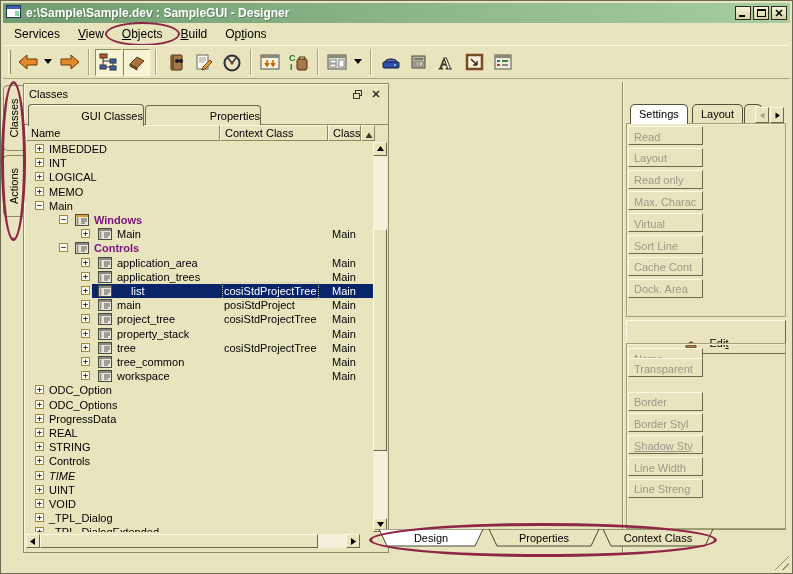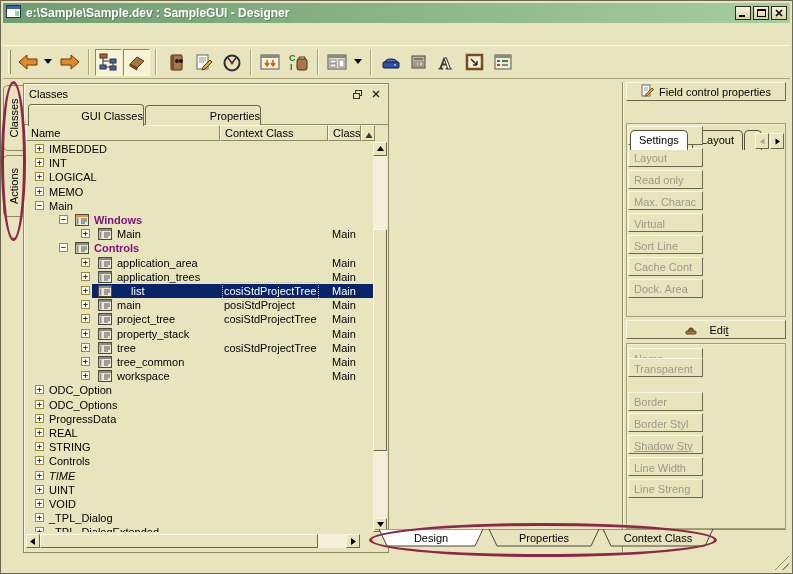--- a/index.html
+++ b/index.html
@@ -86,41 +86,41 @@
         justify-content: center; font-size: 7px; color: #000; padding: 0; }
 
   
   .splitter { position: absolute; left: 621px; top: 81px; width: 2px; height: 471px;
               border-left: 1px solid #8D8B60; border-right: 1px solid #FBF8E2; }
   .right-panel { position: absolute; left: 625px; top: 81px; width: 160px; height: 447px; }
   .fieldbtn { position: absolute; left: 0; right: 0; top: 0; height: 19px; background: #E8E4BE;
               border: 1px solid; border-color: #FBF8E2 #6B694C #6B694C #FBF8E2;
               display: flex; align-items: center; justify-content: center; gap: 5px;
               font-size: 11px; padding: 0; }
-  .rtabs { position: absolute; left: 0; right: 0; top: 22px; height: 28px; margin-top: 26px; }
+  .rtabs { position: absolute; left: 0; right: 0; top: 22px; height: 28px; }
   .rtab { position: absolute; top: 0; height: 20px; padding: 3px 8px 0; font-size: 11px;
           border: 1px solid #55523B; border-bottom: none; border-radius: 5px 5px 0 0;
           background: #E8E4BE; }
   .rtab.active { background: #FFFFFF; z-index: 1; }
   .rtab.stub { width: 10px; }
   .arrbtn { position: absolute; top: 3px; width: 14px; height: 16px; background: #E8E4BE;
             border: 1px solid; border-color: #FBF8E2 #6B694C #6B694C #FBF8E2;
             display: flex; align-items: center; justify-content: center; padding: 0; }
   .rframe { position: absolute; left: 0; right: 0; border: 1px solid #A3A076;
             box-shadow: inset 1px 1px 0 #F2EECF; }
   #rframe-settings { top: 41px; height: 194px; }
   #rframe-style { top: 261px; height: 186px; }
   .prop-btn { position: absolute; left: 2px; width: 75px; height: 19px; background: #E8E4BE;
               border: 1px solid; border-color: #FBF8E2 #6B694C #6B694C #FBF8E2;
               color: #9B9989; font-size: 11px; text-align: left; padding: 2px 0 0 5px;
               white-space: nowrap; overflow: hidden; }
   .edit-btn { position: absolute; left: 0; right: 0; top: 238px; height: 19px; background: #E8E4BE;
               border: 1px solid; border-color: #FBF8E2 #6B694C #6B694C #FBF8E2;
-              display: flex; align-items: center; justify-content: center; gap: 12px;
-              font-size: 11px; color: #000; padding: 0; }
+              display: flex; align-items: flex-start; justify-content: center; gap: 12px;
+              font-size: 11px; color: #000; padding: 16px; }
 
   
   .bottom-tabs { position: absolute; left: 374px; top: 528px; width: 411px; height: 21px; }
 
   
   .grip { position: absolute; right: 3px; bottom: 3px; width: 15px; height: 15px;
           background: repeating-linear-gradient(135deg, #FBF8E2 0 1px, #8D8B60 1px 2px, transparent 2px 5px);
           clip-path: polygon(100% 0, 100% 100%, 0 100%); }
 
   
@@ -156,20 +156,27 @@
           </svg>
         </button>
       <button class="wbtn">
           <svg width="8" height="8">
             <path d="M1 1 L7 7 M7 1 L1 7" stroke="#000" stroke-width="1.6"></path>
           </svg>
         </button>
     </span>
   </div>
 
+  <div class="menubar" id="menubar">
+      <div class="menu-item">Services</div>
+      <div class="menu-item"><u>V</u>iew</div>
+      <div class="menu-item"><u>O</u>bjects<div class="ann-objects"></div></div>
+      <div class="menu-item"><u>B</u>uild</div>
+      <div class="menu-item">Op<u>t</u>ions</div>
+    </div>
 
   <div class="toolbar" id="toolbar">
       <div class="tb-grip"></div>
       <button class="tb-btn">
         <span style="display: flex;">
           <svg width="22" height="18">
             <path d="M2 9 L10 2 L10 6 L20 6 L20 12 L10 12 L10 16 Z" fill="#E2892B" stroke="#6B3A00"></path>
           </svg>
         </span>
       </button>
@@ -592,28 +599,20 @@
       <button class="sb" style="right:0;top:0;bottom:0;width:14px;">
           <svg width="6" height="7">
             <path d="M1 0 L6 3.5 L1 7 Z" fill="#000"></path>
           </svg>
         </button>
     </div>
   </div>
 
   <div class="splitter"></div>
   <div class="right-panel">
-    <button class="fieldbtn">
-      <span><svg width="13" height="13">
-            <rect x="1" y="1" width="8" height="11" fill="#FFF" stroke="#666"></rect>
-            <path d="M3 4 H7 M3 6 H7" stroke="#999"></path>
-            <path d="M5 10 L11 4 L12.5 5.5 L6.5 11.5 L4.5 12 Z" fill="#E2A33B" stroke="#6B3A00" stroke-width="0.8"></path>
-          </svg></span>
-      <span>Field control properties</span>
-    </button>
     <div class="rtabs">
       <div class="rtab active" style="left:4px;"><span>Settings</span></div>
       <div class="rtab" style="left:66px;"><span>Layout</span></div>
       <div class="rtab stub" style="left:118px;"></div>
       <button class="arrbtn" style="left:129px;">
           <svg width="7" height="7">
             <path d="M5.5 0.5 L1 3.5 L5.5 6.5 Z" fill="#A8A494"></path>
           </svg>
         </button>
       <button class="arrbtn" style="left:144px;">
@@ -624,21 +623,21 @@
     </div>
     <div class="rframe" id="rframe-settings"></div>
     <button class="edit-btn" id="edit-button">
       <span><svg width="14" height="12">
             <rect x="2" y="8" width="10" height="3" rx="1" fill="#B08050" stroke="#5C3A14"></rect>
             <path d="M5 8 C3 4 11 4 9 8" fill="#8A6030" stroke="#5C3A14"></path>
           </svg></span>
       <span id="edit-label">Edi<u>t</u></span>
     </button>
     <div class="rframe" id="rframe-style"></div>
-  <button class="prop-btn" style="top: 44px;">Dock</button>
+  <button class="prop-btn" style="top: 44px;">Read</button>
       <button class="prop-btn" style="top: 65.8px;">Layout</button>
       <button class="prop-btn" style="top: 87.6px;">Read only</button>
       <button class="prop-btn" style="top: 109.4px;">Max. Charac</button>
       <button class="prop-btn" style="top: 131.2px;">Virtual</button>
       <button class="prop-btn" style="top: 153px;">Sort Line</button>
       <button class="prop-btn" style="top: 174.8px;">Cache Cont</button>
       <button class="prop-btn" style="top: 196.6px;">Dock. Area</button>
       <button class="prop-btn" style="top: 266px;">Name</button>
       <button class="prop-btn" style="top: 276px;">Transparent</button>
       <button class="prop-btn" style="top: 309.6px;">Border</button>

